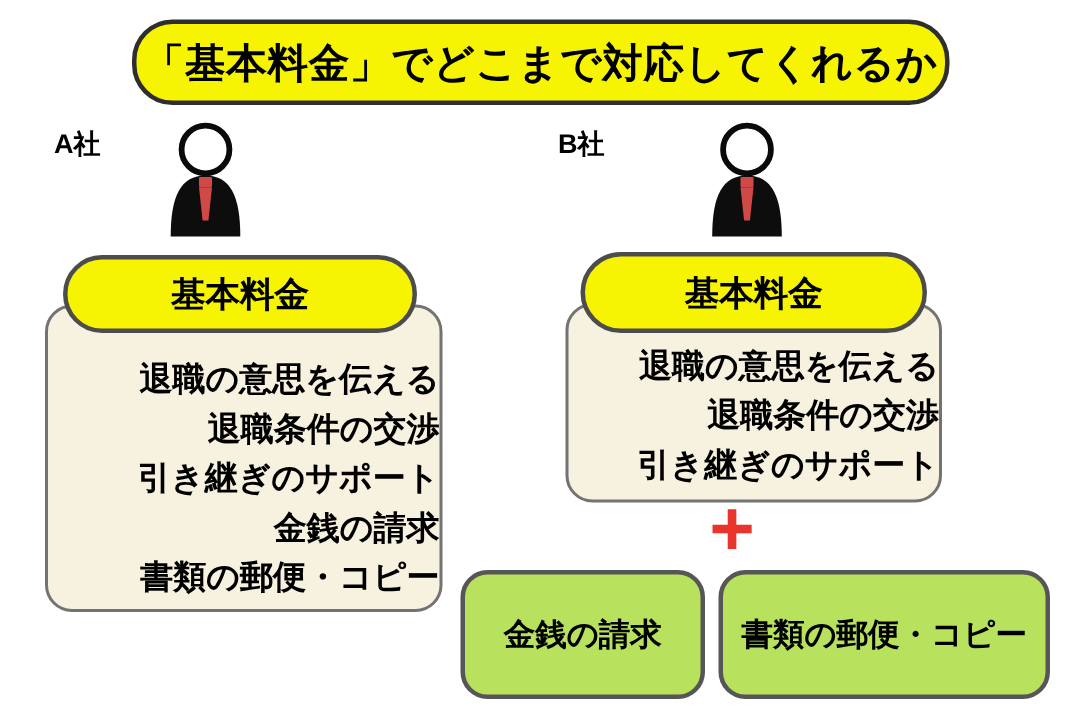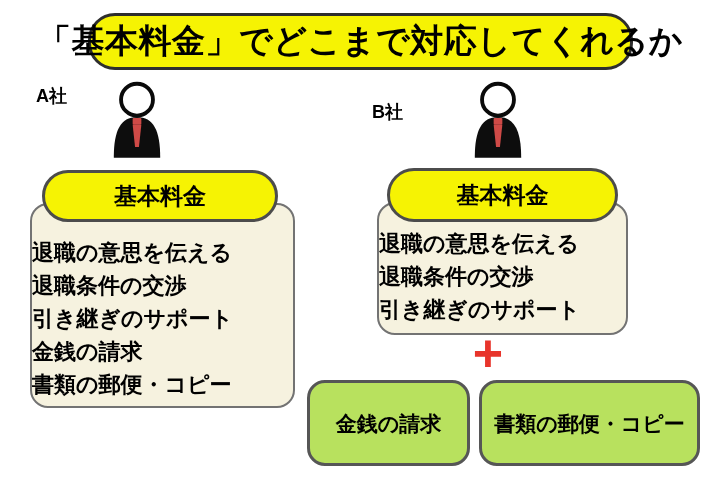--- a/index.html
+++ b/index.html
@@ -26,39 +26,39 @@
     background:var(--bg);
     overflow:hidden;
   }
   .title-box{
     position:absolute;left:88px;top:13px;width:545px;height:57px;
     background:var(--yellow);
     border:3px solid var(--border-dark);
     border-radius:27px;
     box-sizing:border-box;
     display:flex;align-items:center;justify-content:center;
-    font-size:33px;font-weight:bold;letter-spacing:0.5px;
+    font-size:27px;font-weight:bold;letter-spacing:0.5px;
     white-space:nowrap;
   }
   .company-label{
     position:absolute;
     font-size:18px;font-weight:bold;
   }
   .company-label.a{left:36px;top:84px;}
-  .company-label.b{left:372px;top:84px;margin-top:16px;}
+  .company-label.b{left:372px;top:84px;}
   .person{position:absolute;width:58px;height:78px;}
   .person.a{left:108px;top:80px;}
   .person.b{left:469px;top:80px;}
   .panel{
     position:absolute;
     background:var(--cream);
     border:2px solid var(--border-gray);
     border-radius:18px;
     box-sizing:border-box;
-    text-align:left;
+    text-align:right;
     font-weight:bold;
     z-index:1;
   }
   .panel.a{left:30px;top:203px;width:265px;height:205px;padding-top:31px;}
   .panel.b{left:377px;top:202px;width:251px;height:133px;padding-top:23px;}
   .panel .service-line{
     font-size:22px;line-height:33px;white-space:nowrap;
   }
   .fee-pill{
     position:absolute;

